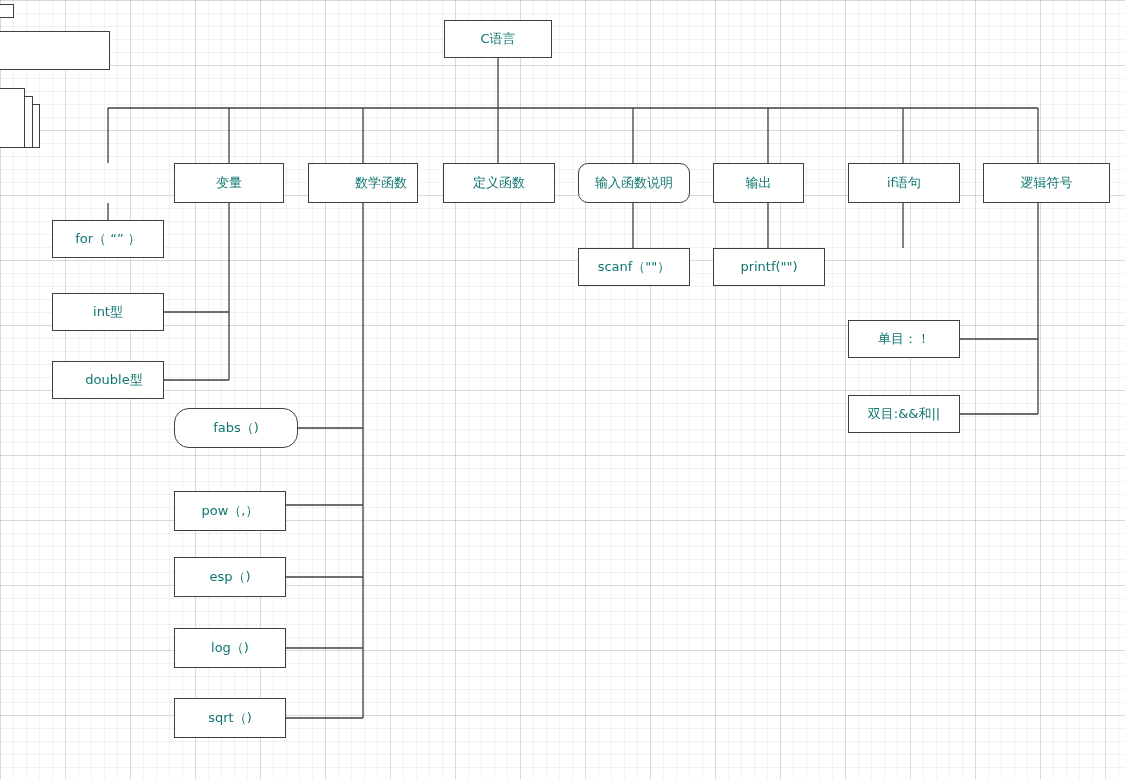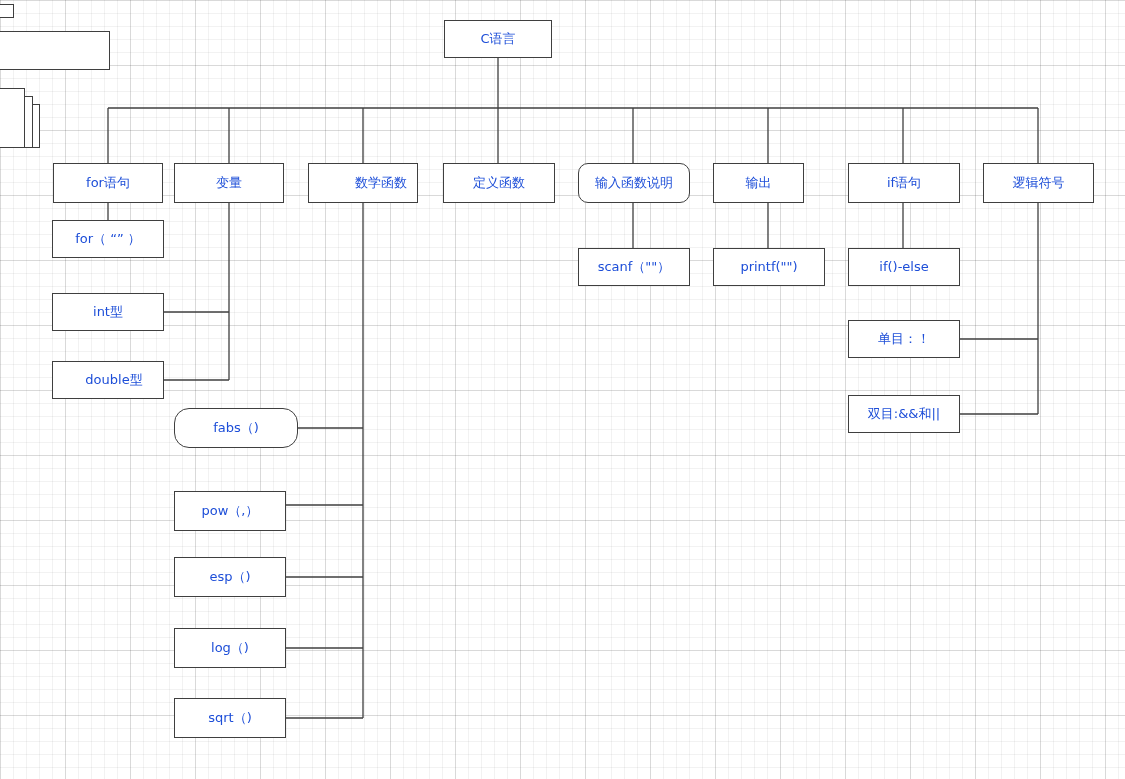--- a/index.html
+++ b/index.html
@@ -12,21 +12,21 @@
       linear-gradient(to bottom, rgba(0,0,0,0.10) 1px, transparent 1px),
       linear-gradient(to right, rgba(0,0,0,0.05) 1px, transparent 1px),
       linear-gradient(to bottom, rgba(0,0,0,0.05) 1px, transparent 1px);
     background-size:65px 65px, 65px 65px, 13px 13px, 13px 13px;
   }
   svg.edges { position:absolute; left:0; top:0; width:1125px; height:779px; }
   svg.edges line { stroke:#3f3f3f; stroke-width:1.3; }
   .node {
     position:absolute; background:#fff; border:1px solid #3f3f3f;
     display:flex; align-items:center; justify-content:center;
-    font-size:13px; color:#1d4ed8; text-align:center; white-space:nowrap;
+    font-size:13px; color:#0f766e; text-align:center; white-space:nowrap;
     line-height:1.2;
   }
   .shape { position:absolute; background:#fff; border:1px solid #3f3f3f; }
 </style>
 </head>
 <body>
 
 <div class="canvas">
 
   <svg class="edges" xmlns="http://www.w3.org/2000/svg">
@@ -66,39 +66,37 @@
   </svg>
 
   <div class="shape" style="left:-27px; top:104px; width:67px; height:44px;"></div>
   <div class="shape" style="left:-34px; top:96px;  width:67px; height:52px;"></div>
   <div class="shape" style="left:-41px; top:88px;  width:66px; height:60px;"></div>
   <div class="shape" style="left:-22px; top:31px;  width:132px; height:39px;"></div>
   <div class="shape" style="left:-6px;  top:4px;   width:20px;  height:14px;"></div>
 
   <div class="node" style="left:444px; top:20px; width:108px; height:38px;">C语言</div>
 
-  <div class="node" style="left:53px;  top:163px; width:110px; height:40px;">for语句</div>
   <div class="node" style="left:174px; top:163px; width:110px; height:40px;">变量</div>
   <div class="node" style="left:308px; top:163px; width:110px; height:40px;padding-left:36px;">数学函数</div>
   <div class="node" style="left:443px; top:163px; width:112px; height:40px;">定义函数</div>
   <div class="node" style="left:578px; top:163px; width:112px; height:40px;border-radius:10px;">输入函数说明</div>
   <div class="node" style="left:713px; top:163px; width:91px; height:40px;text-align:right;">输出</div>
   <div class="node" style="left:848px; top:163px; width:112px; height:40px;">if语句</div>
-  <div class="node" style="left:983px; top:163px; width:111px; height:40px;">逻辑符号</div>
+  <div class="node" style="left:983px; top:163px; width:127px; height:40px;">逻辑符号</div>
 
   <div class="node" style="left:52px;  top:220px; width:112px; height:38px;">for（ “” ）</div>
   <div class="node" style="left:52px;  top:293px; width:112px; height:38px;">int型</div>
   <div class="node" style="left:52px;  top:361px; width:112px; height:38px;padding-left:12px;">double型</div>
 
   <div class="node" style="left:174px; top:408px; width:124px; height:40px;border-radius:15px;">fabs（)</div>
   <div class="node" style="left:174px; top:485px; width:112px; height:40px;margin-top:6px;">pow（,）</div>
   <div class="node" style="left:174px; top:557px; width:112px; height:40px;">esp（)</div>
   <div class="node" style="left:174px; top:628px; width:112px; height:40px;">log（)</div>
   <div class="node" style="left:174px; top:698px; width:112px; height:40px;">sqrt（)</div>
 
   <div class="node" style="left:578px; top:248px; width:112px; height:38px;">scanf（""）</div>
   <div class="node" style="left:713px; top:248px; width:112px; height:38px;">printf("")</div>
-  <div class="node" style="left:848px; top:248px; width:112px; height:38px;">if()-else</div>
 
   <div class="node" style="left:848px; top:320px; width:112px; height:38px;">单目：！</div>
   <div class="node" style="left:848px; top:395px; width:112px; height:38px;">双目:&amp;&amp;和||</div>
 
 </div>
 
 </body></html>

